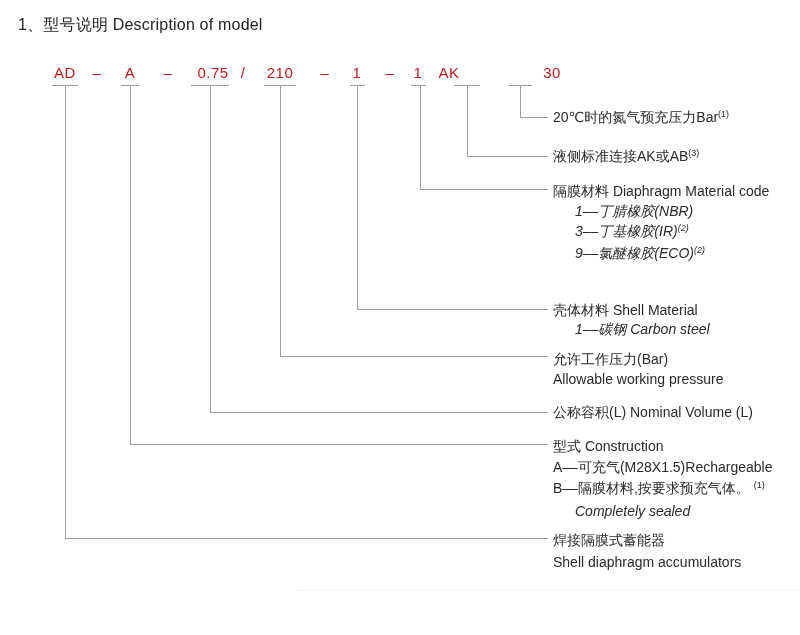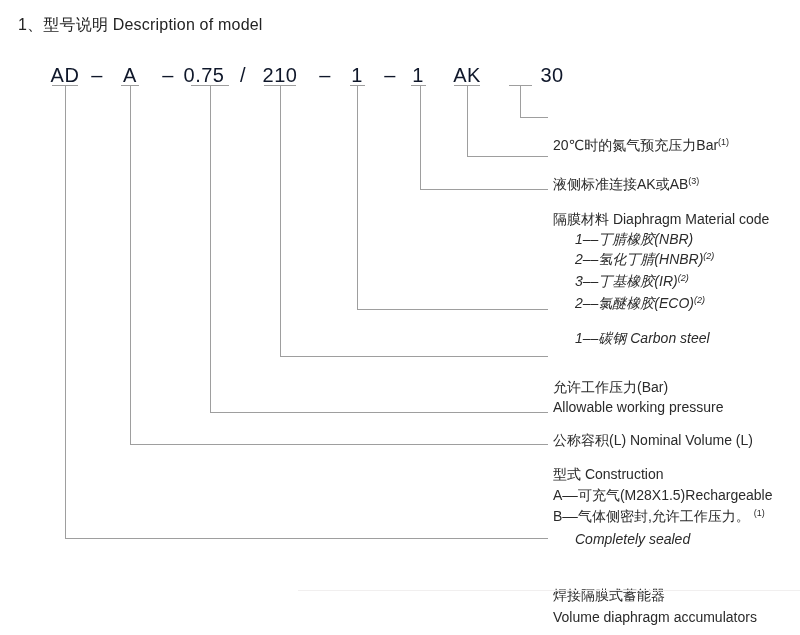--- a/index.html
+++ b/index.html
@@ -20,23 +20,23 @@
     font-size: 16px;
     font-weight: 500;
     color: #232323;
     letter-spacing: 0.2px;
   }
   
   .seg {
     position: absolute;
     top: 64px;
     transform: translateX(-50%);
-    font-size: 20px;
+    font-size: 15px;
     font-weight: 500;
-    color: #0f172a;
+    color: #b91c1c;
     white-space: nowrap;
     letter-spacing: 0.5px;
   }
   
   .ul {
     position: absolute;
     top: 85px;
     height: 1px;
     background: #9e9e9e;
   }
@@ -47,21 +47,20 @@
     border-left: 1px solid #9e9e9e;
     border-bottom: 1px solid #9e9e9e;
   }
   
   .callout {
     position: absolute;
     left: 553px;
     font-size: 14px;
     color: #2a2a2a;
     white-space: nowrap;
-    margin-top: 28px;
   }
   .callout .line { display: block; }
   .indent { padding-left: 22px; font-style: italic; }
   sup {
     font-size: 9px;
     vertical-align: baseline;
     position: relative;
     top: -5px;
     letter-spacing: 0;
   }
@@ -84,28 +83,28 @@
 
 <div class="page">
 
   <div class="title">1、型号说明 Description of model</div>
 
   <div>
     <span class="seg" style="left:65px">AD</span>
     <span class="seg" style="left:97px">–</span>
     <span class="seg" style="left:130px">A</span>
     <span class="seg" style="left:168px">–</span>
-    <span class="seg" style="left:204px">0.75</span>
+    <span class="seg" style="left:213px">0.75</span>
     <span class="seg" style="left:243px">/</span>
     <span class="seg" style="left:280px">210</span>
     <span class="seg" style="left:325px">–</span>
     <span class="seg" style="left:357px">1</span>
     <span class="seg" style="left:390px">–</span>
     <span class="seg" style="left:418px">1</span>
-    <span class="seg" style="left:467px">AK</span>
+    <span class="seg" style="left:449px">AK</span>
     <span class="seg" style="left:552px">30</span>
 
     <div class="ul" style="left:52px;width:26px"></div>
     <div class="ul" style="left:121px;width:18px"></div>
     <div class="ul" style="left:191px;width:38px"></div>
     <div class="ul" style="left:264px;width:32px"></div>
     <div class="ul" style="left:350px;width:15px"></div>
     <div class="ul" style="left:411px;width:15px"></div>
     <div class="ul" style="left:454px;width:26px"></div>
     <div class="ul" style="left:509px;width:23px"></div>
@@ -124,45 +123,45 @@
     <span class="line"><span>20℃时的氮气预充压力Bar</span><sup>(1)</sup></span>
   </div>
 
   <div class="callout lh17" style="top:148px">
     <span class="line"><span>液侧标准连接AK或AB</span><sup>(3)</sup></span>
   </div>
 
   <div class="callout lh20" style="top:181px">
     <span class="line">隔膜材料 Diaphragm Material code</span>
     <span class="line indent"><span>1––丁腈橡胶(NBR)</span></span>
-    <span class="line indent"><span>2––氢化丁腈(HNBR)</span><sup>(2)</sup></span>
     <span class="line indent"><span>3––丁基橡胶(IR)</span><sup>(2)</sup></span>
-    <span class="line indent"><span>2––氯醚橡胶(ECO)</span><sup>(2)</sup></span>
+    <span class="line indent"><span>9––氯醚橡胶(ECO)</span><sup>(2)</sup></span>
   </div>
 
   <div class="callout lh19" style="top:301px">
+    <span class="line">壳体材料 Shell Material</span>
     <span class="line indent">1––碳钢 Carbon steel</span>
   </div>
 
   <div class="callout lh20" style="top:349px">
     <span class="line">允许工作压力(Bar)</span>
     <span class="line">Allowable working pressure</span>
   </div>
 
   <div class="callout lh17" style="top:404px">
     <span class="line">公称容积(L) Nominal Volume (L)</span>
   </div>
 
   <div class="callout lh21" style="top:436px">
     <span class="line">型式 Construction</span>
     <span class="line"><span>A––可充气(M28X1.5)Rechargeable</span></span>
-    <span class="line"><span>B––气体侧密封,允许工作压力。</span> <sup>(1)</sup></span>
+    <span class="line"><span>B––隔膜材料,按要求预充气体。</span> <sup>(1)</sup></span>
     <span class="line indent">Completely sealed</span>
   </div>
 
-  <div class="callout lh22" style="top:556px">
+  <div class="callout lh22" style="top:529px">
     <span class="line">焊接隔膜式蓄能器</span>
-    <span class="line">Volume diaphragm accumulators</span>
+    <span class="line">Shell diaphragm accumulators</span>
   </div>
 
   <div class="page-edge"></div>
 
 </div>
 
 </body></html>

